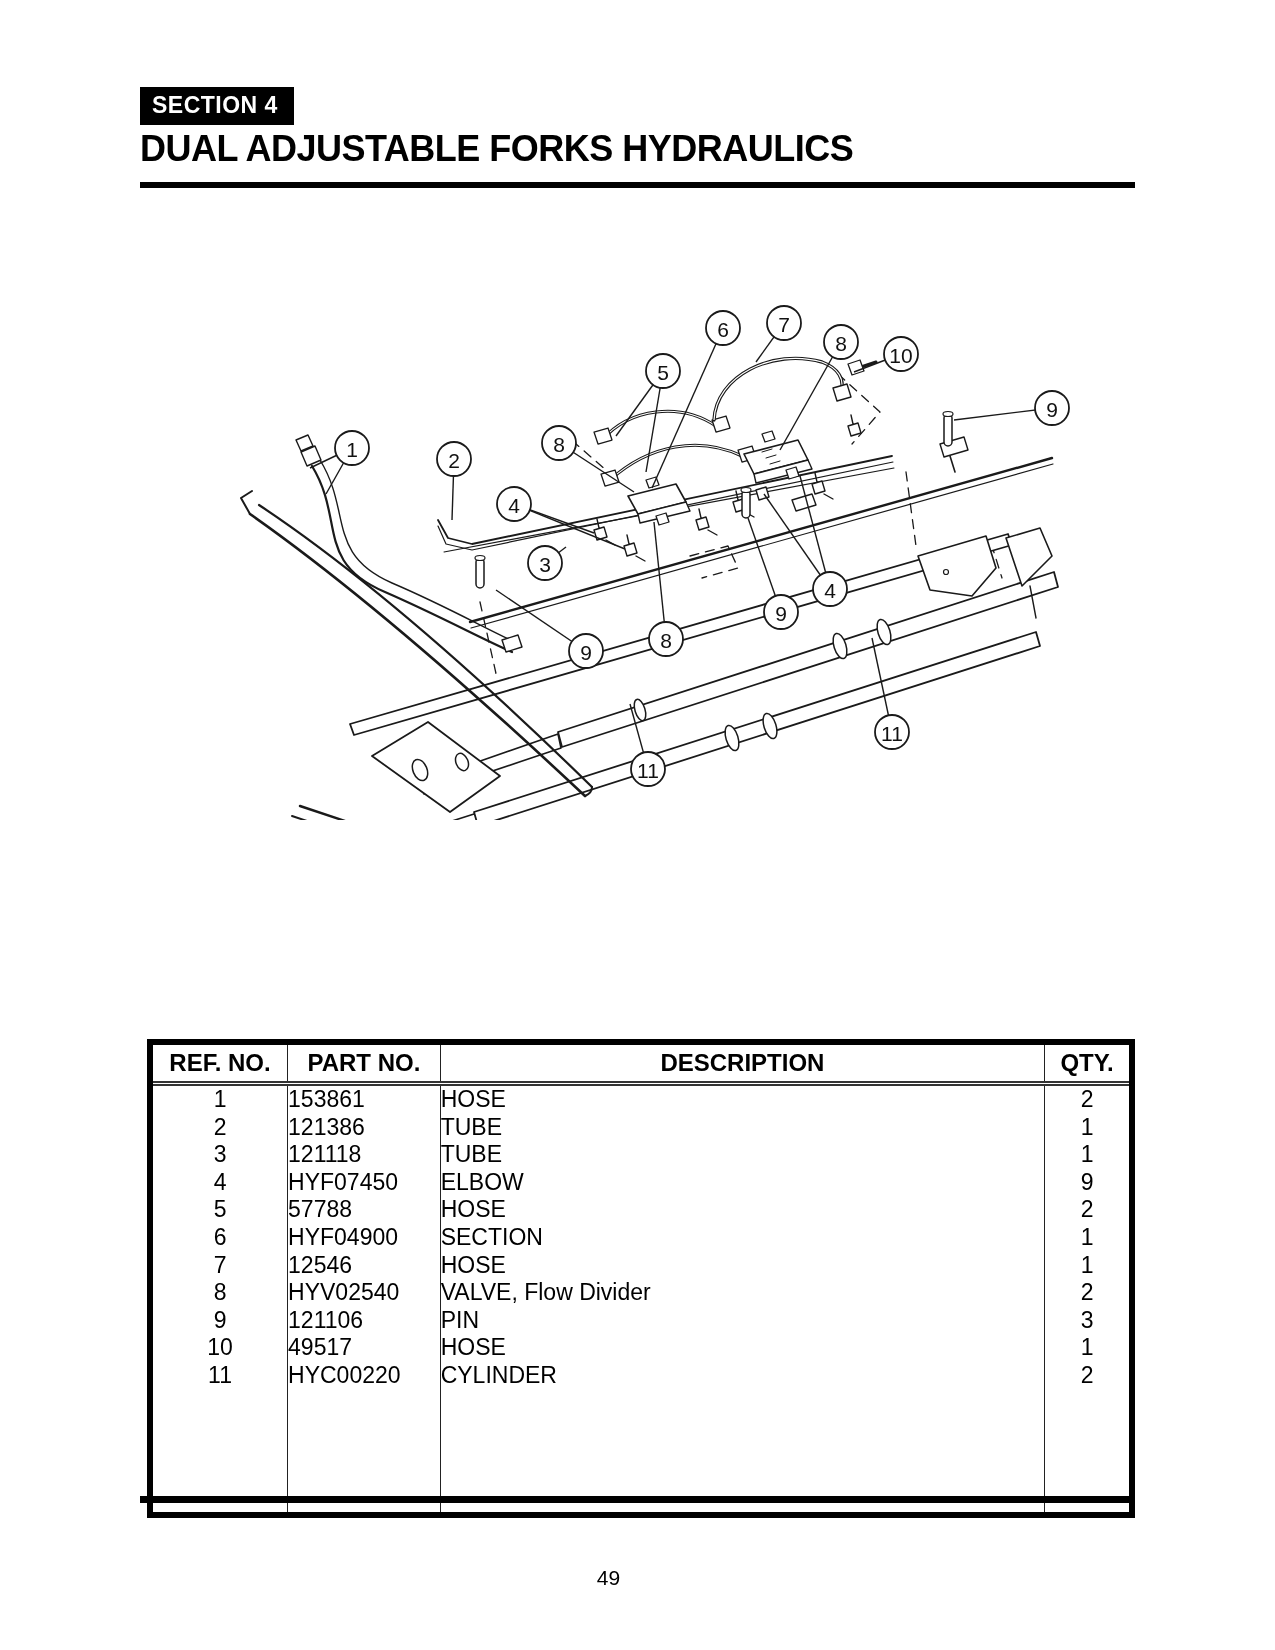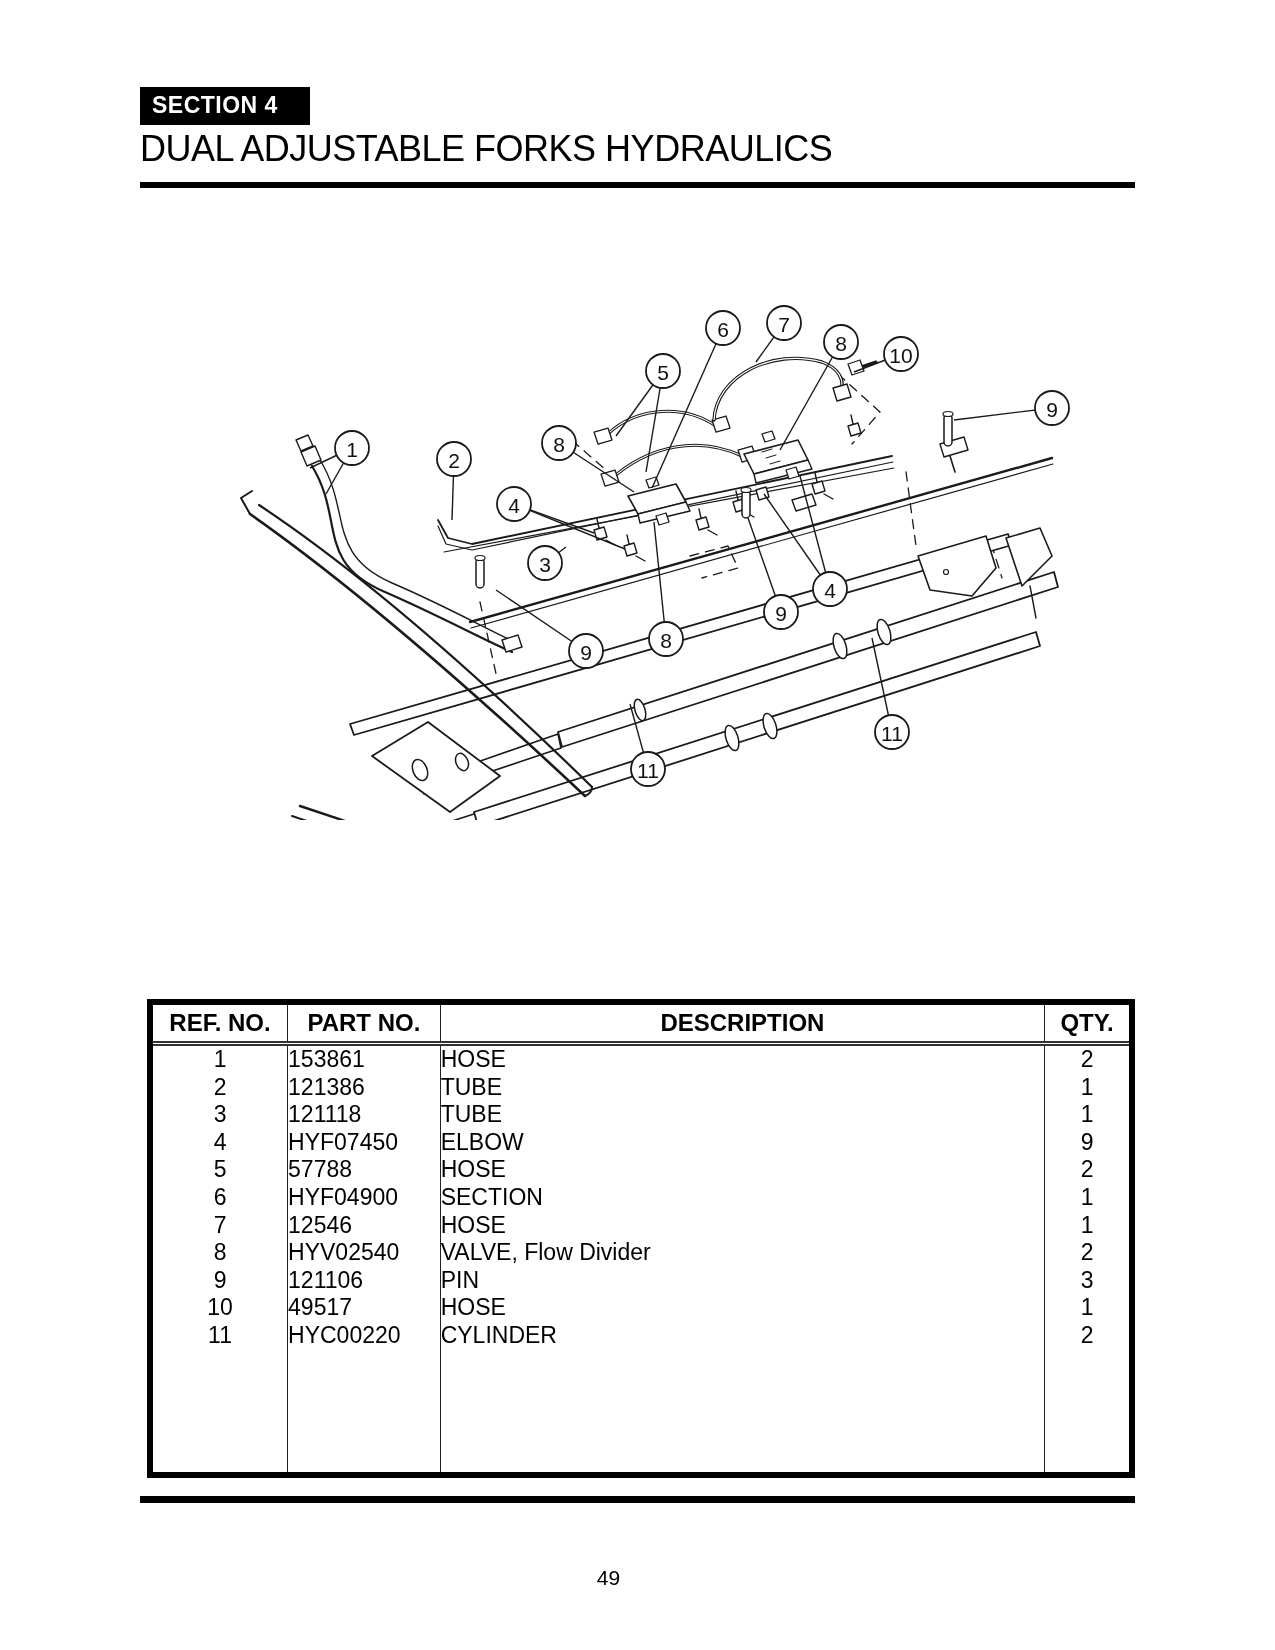--- a/index.html
+++ b/index.html
@@ -2,31 +2,31 @@
 <html><head>
 <meta charset="utf-8">
 <style>
   html,body{margin:0;padding:0;background:#fff;}
   .page{
     position:relative;width:1275px;height:1650px;background:#ffffff;
     font-family:"Liberation Sans", sans-serif;color:#000;overflow:hidden;
   }
   .section-label{
     position:absolute;left:140px;top:87px;background:#000;color:#fff;
-    font-size:23px;font-weight:bold;padding:5px 32px 6px 12px;letter-spacing:.5px;
+    font-size:23px;font-weight:bold;padding:5px 16px 6px 12px;letter-spacing:.5px;
   }
   .title{
-    position:absolute;left:140px;top:128px;margin:0;font-size:36px;font-weight:normal;
+    position:absolute;left:140px;top:128px;margin:0;font-size:36px;font-weight:bold;
     letter-spacing:-0.5px;white-space:nowrap;
   }
   .title-rule{position:absolute;left:140px;top:182px;width:995px;height:6px;background:#000;}
   .diagram{position:absolute;left:0;top:280px;width:1275px;height:540px;}
   .diagram svg{display:block;}
 
-  .parts-table-wrap{position:absolute;left:147px;top:999px;width:988px;}
+  .parts-table-wrap{position:absolute;left:147px;top:1039px;width:988px;}
   table.parts{
     border-collapse:collapse;table-layout:fixed;width:988px;
     border:6px solid #000;box-sizing:border-box;
   }
   table.parts col.c1{width:137px}
   table.parts col.c2{width:152px}
   table.parts col.c3{width:602px}
   table.parts col.c4{width:87px}
   table.parts th{
     font-size:24px;font-weight:bold;height:36px;text-align:center;vertical-align:middle;

